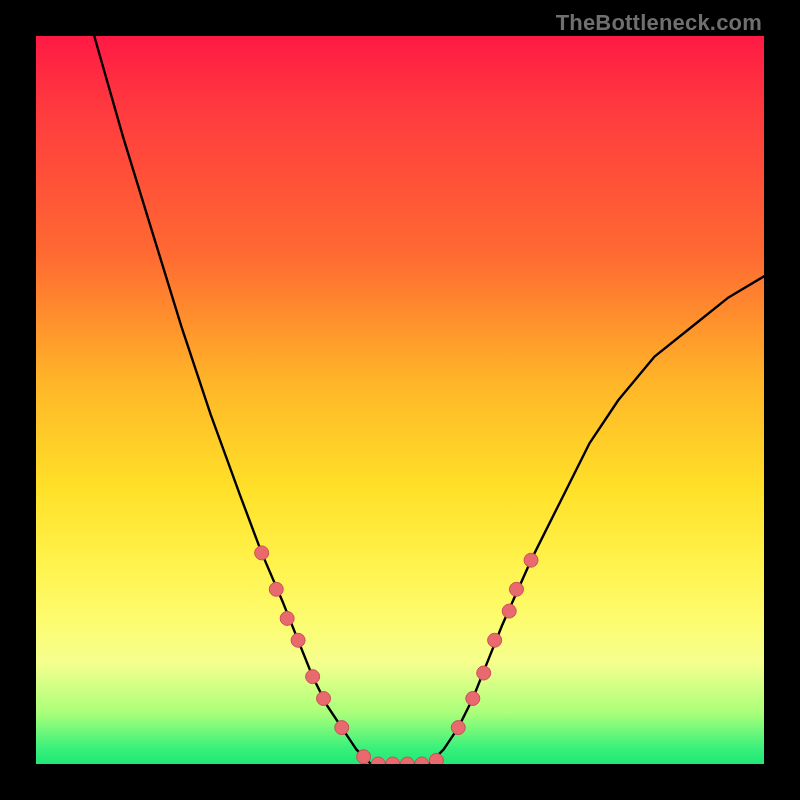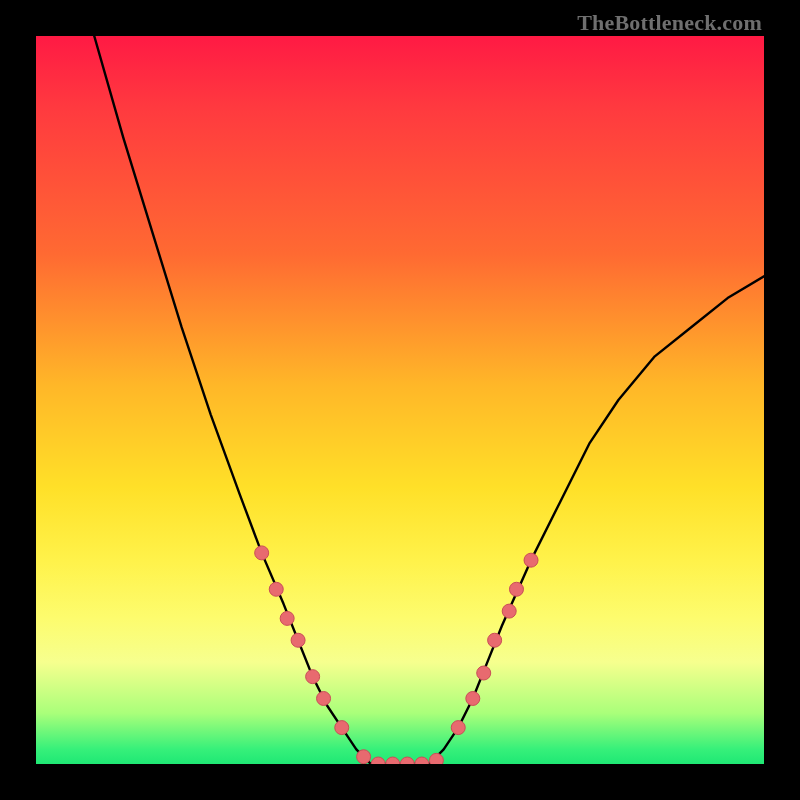--- a/index.html
+++ b/index.html
@@ -9,21 +9,20 @@
     height: 800px;
     overflow: hidden;
     background: #000;
     font-family: Arial, Helvetica, sans-serif;
   }
   .frame {
     position: relative;
     width: 800px;
     height: 800px;
     background: #000;
-    font-family: Liberation Serif, serif;
   }
   .plot-area {
     position: absolute;
     left: 36px;
     top: 36px;
     width: 728px;
     height: 728px;
     overflow: hidden;
   }
   .gradient-bg {

